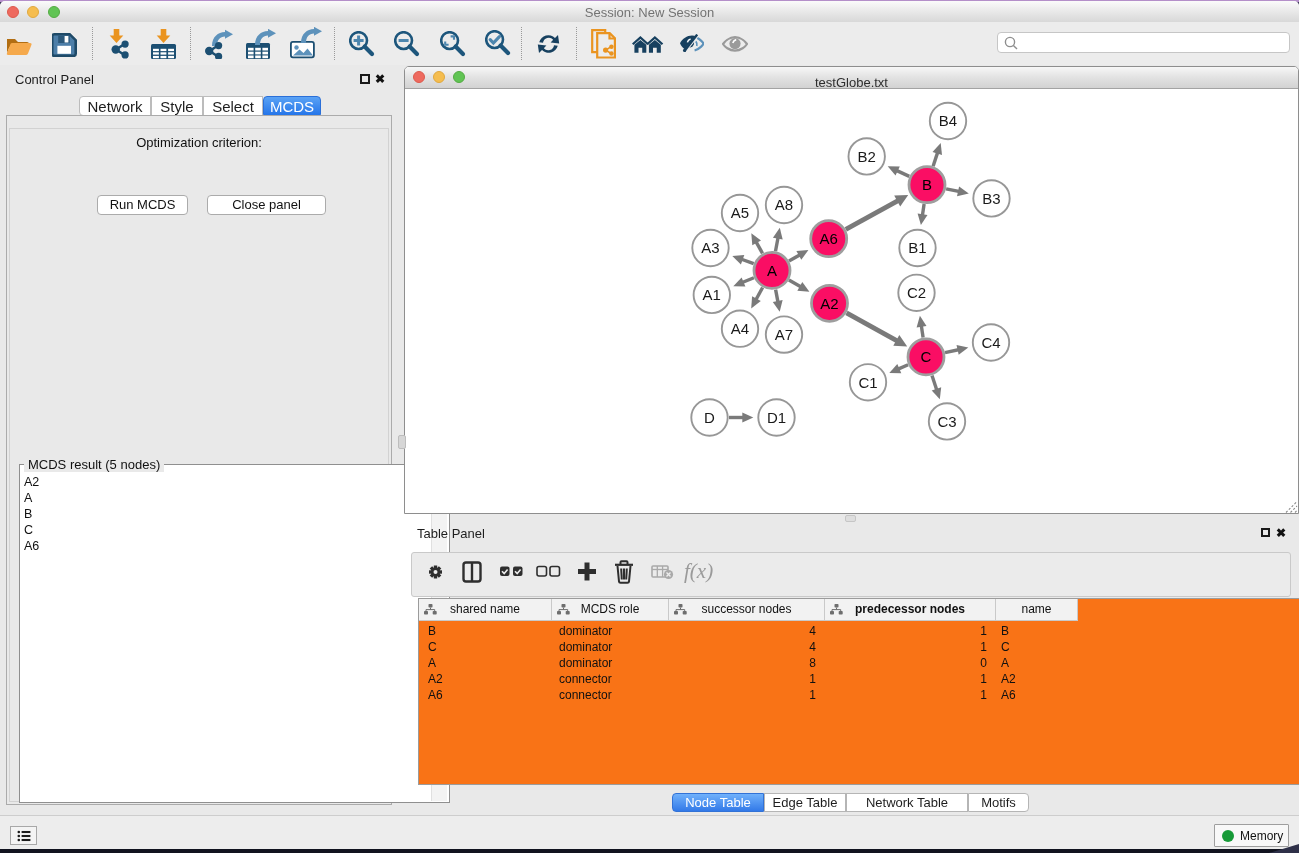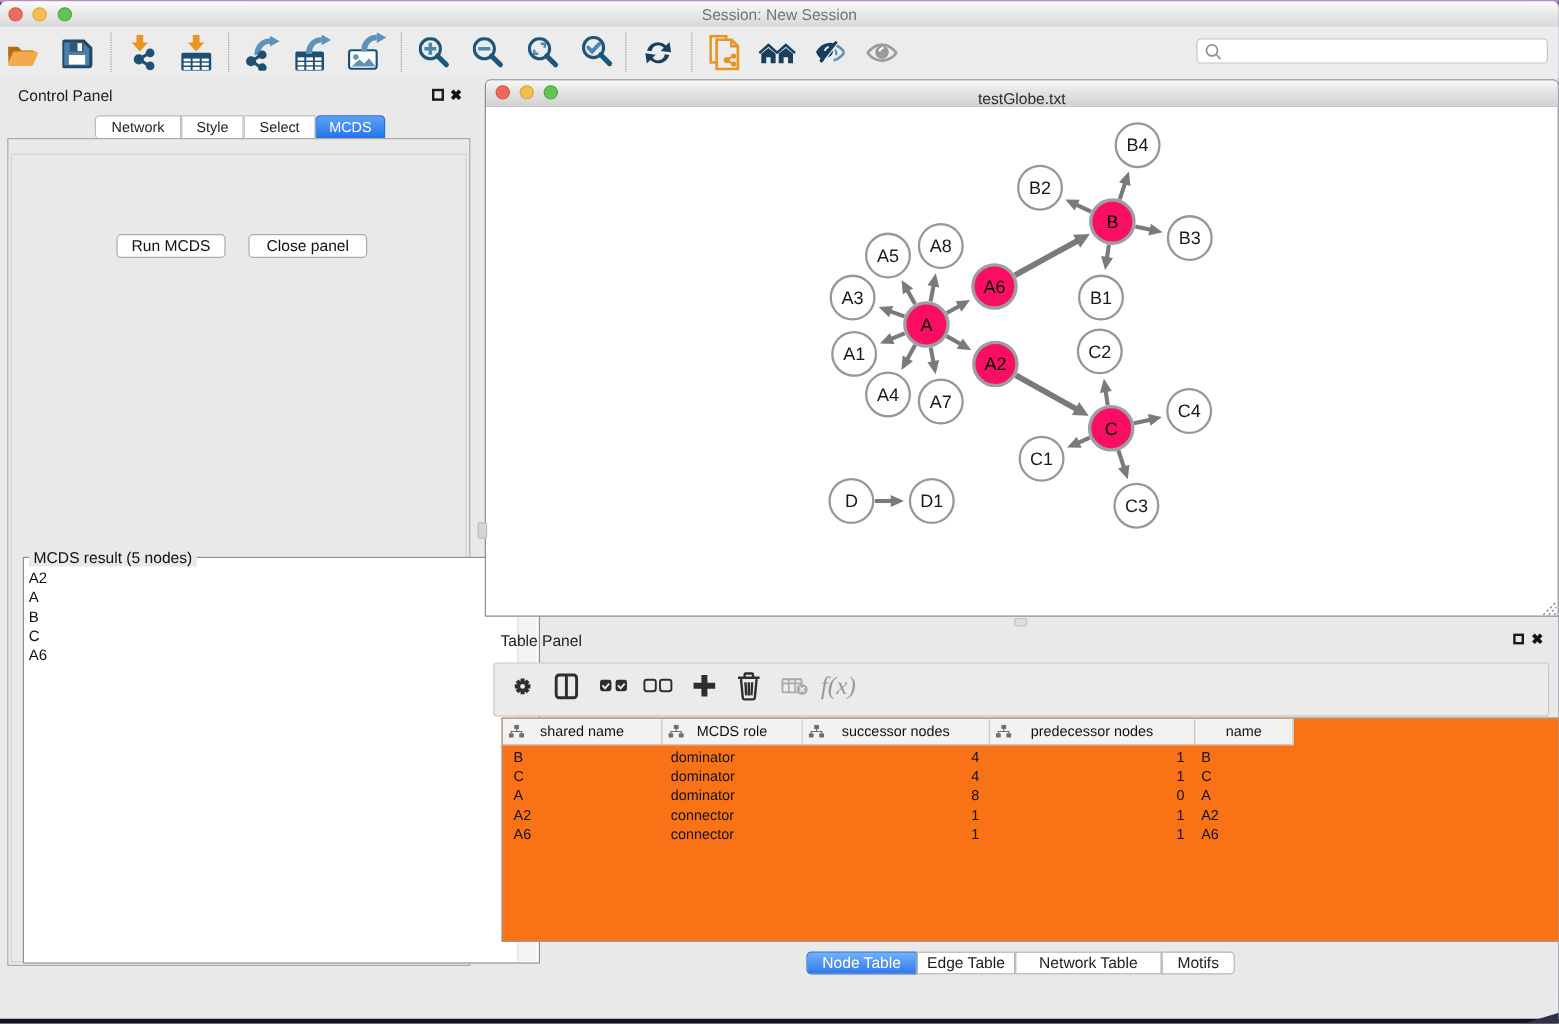--- a/index.html
+++ b/index.html
@@ -15,33 +15,33 @@
 #titlebar .tl1{left:7px;}#titlebar .tl2{left:27px;}#titlebar .tl3{left:48px;}
 #title-text{left:0;top:4px;width:1299px;text-align:center;font-size:13px;color:#737373;}
 #toolbar{left:0;top:21px;width:1299px;height:43px;background:#ececec;}
 .tsep{position:absolute;top:5px;height:33px;width:0;border-left:1px dotted #999;}
 #searchbox{left:997px;top:31px;width:293px;height:21px;background:#fff;border:1px solid #c6c6c6;border-radius:4px;box-sizing:border-box;}
 
 #cp-title{left:15px;top:71px;font-size:13px;color:#1e1e1e;}
 #cp-float{left:360px;top:73px;width:10px;height:10px;border:2px solid #1a1a1a;box-sizing:border-box;}
 #cp-close{left:375px;top:71px;font-size:12px;color:#111;font-weight:bold;}
 .tab{position:absolute;top:95px;height:20px;background:#fff;border:1px solid #bcbcbc;box-sizing:border-box;
-  font-size:12px;color:#1e1e1e;text-align:center;line-height:19px;}
+  font-size:15px;color:#1e1e1e;text-align:center;line-height:19px;}
 #tab-mcds{background:linear-gradient(#5aa2f5,#1f70e8);color:#fff;border:1px solid #2a6fd8;border-radius:4px;height:22px;}
 #cp-panel{left:6px;top:114px;width:386px;height:690px;background:#e9e9e9;border:1px solid #ababab;box-sizing:border-box;}
 #cp-inner{left:2px;top:12px;width:380px;height:674px;background:#e9e9e9;border:1px solid #d2d2d2;box-sizing:border-box;}
 #opt-label{left:0;top:6px;width:378px;text-align:center;font-size:13px;color:#111;}
 #opt-select{left:35px;top:29px;width:315px;height:22px;background:#fff;border:1px solid #b5b5b5;border-radius:4px;box-sizing:border-box;}
 #opt-select span{position:absolute;left:13px;top:3px;font-size:13.5px;color:#111;}
 #opt-stepper{position:absolute;right:-1px;top:-1px;width:20px;height:22px;border-radius:1px 6px 6px 1px;
   background:linear-gradient(#55a0f6,#1a6bee);border:1px solid #2d66c8;box-sizing:border-box;}
 .btn{position:absolute;top:66px;height:20px;background:#fff;border:1px solid #ababab;border-radius:4px;
   font-size:13px;color:#111;text-align:center;line-height:18px;box-sizing:border-box;}
 #btn-run{left:87px;width:91px;}
-#btn-close{left:197px;width:99px;}
+#btn-close{left:197px;width:119px;}
 #mcds-box{left:9px;top:335px;width:431px;height:339px;background:#fff;border:1px solid #8f8f8f;box-sizing:border-box;}
 #mcds-legend{position:absolute;left:4px;top:-8px;background:#e9e9e9;padding:0 4px;font-size:13px;color:#111;}
 #mcds-list{position:absolute;left:4px;top:9px;font-size:12.5px;color:#111;line-height:16px;}
 #mcds-scroll{position:absolute;right:2px;top:1px;width:15px;height:335px;background:#f3f3f3;border-left:1px solid #e0e0e0;}
 
 #netwin{left:404px;top:65px;width:895px;height:448px;background:#fff;border:1px solid #8e8e8e;border-radius:5px 5px 0 0;box-sizing:border-box;}
 #net-titlebar{position:absolute;left:0;top:0;width:893px;height:21px;
   background:linear-gradient(#f7f7f7,#e4e4e4 45%,#d2d2d2);border-bottom:1px solid #a3a3a3;border-radius:4px 4px 0 0;}
 #net-titlebar .tl{top:4px;width:12px;height:12px;}
 #net-titlebar .tl1{left:8px;}#net-titlebar .tl2{left:28px;}#net-titlebar .tl3{left:48px;}
@@ -241,20 +241,21 @@
     </div>
 <div id="cp-title" class="abs">Control Panel</div>
 <div id="cp-float" class="abs"></div>
 <div id="cp-close" class="abs">✖</div>
 <div class="tab" style="left:79px;width:72px;border-radius:4px 0 0 4px;">Network</div>
 <div class="tab" style="left:151px;width:52px;">Style</div>
 <div class="tab" style="left:203px;width:60px;">Select</div>
 <div class="tab" id="tab-mcds" style="left:263px;width:58px;">MCDS</div>
 <div id="cp-panel" class="abs">
       <div id="cp-inner" class="abs">
+<div id="opt-label" class="abs">Optimization criterion:</div>
 <div class="btn" id="btn-run">Run MCDS</div>
 <div class="btn" id="btn-close">Close panel</div>
 <div id="mcds-box" class="abs">
           <div id="mcds-legend">MCDS result (5 nodes)</div>
 <div id="mcds-list">A2<br>A<br>B<br>C<br>A6</div>
           <div id="mcds-scroll"></div>
         </div>
 </div>
     </div>
 <div id="netwin" class="abs">
@@ -423,21 +424,21 @@
       <div class="th" style="left:250px;width:156px;"><svg width="13" height="11" viewBox="0 0 13 11" style="position:absolute;left:5px;top:5px">
           <g fill="#6e6e6e">
             <rect x="4.5" y="0" width="4" height="3.6" rx="0.8"></rect>
             <rect x="0" y="7" width="4" height="3.6" rx="0.8"></rect>
             <rect x="8.7" y="7" width="4" height="3.6" rx="0.8"></rect>
           </g>
           <g stroke="#6e6e6e" stroke-width="1" fill="none">
             <path d="M6.5,3.6 v2 M2,7 v-1.4 h8.7 v1.4"></path>
           </g>
         </svg>successor nodes</div>
-      <div class="th" style="left:406px;width:171px;"><svg width="13" height="11" viewBox="0 0 13 11" style="position:absolute;left:5px;top:5px">
+      <div class="th" style="left:406px;width:171px;font-weight:bold;"><svg width="13" height="11" viewBox="0 0 13 11" style="position:absolute;left:5px;top:5px">
           <g fill="#6e6e6e">
             <rect x="4.5" y="0" width="4" height="3.6" rx="0.8"></rect>
             <rect x="0" y="7" width="4" height="3.6" rx="0.8"></rect>
             <rect x="8.7" y="7" width="4" height="3.6" rx="0.8"></rect>
           </g>
           <g stroke="#6e6e6e" stroke-width="1" fill="none">
             <path d="M6.5,3.6 v2 M2,7 v-1.4 h8.7 v1.4"></path>
           </g>
         </svg>predecessor nodes</div>
       <div class="th" style="left:577px;width:82px;">name</div>
@@ -464,15 +465,33 @@
       <div class="td" style="left:9px;top:88px;">A6</div>
       <div class="td" style="left:140px;top:88px;">connector</div>
       <div class="td" style="left:250px;top:88px;width:147px;text-align:right;">1</div>
       <div class="td" style="left:406px;top:88px;width:162px;text-align:right;">1</div>
       <div class="td" style="left:582px;top:88px;">A6</div>
     </div>
 <div class="tabb" id="tabb-node" style="left:672px;width:92px;">Node Table</div>
 <div class="tabb" style="left:764px;width:82px;">Edge Table</div>
 <div class="tabb" style="left:846px;width:122px;">Network Table</div>
 <div class="tabb" id="tabb-motifs" style="left:968px;width:61px;">Motifs</div>
+<div id="statusbar" class="abs">
+      <div id="sb-listbtn">
+        <svg width="16" height="12" viewBox="0 0 17 15" style="position:absolute;left:5px;top:3px">
+<g fill="#1a1a1a">
+            <circle cx="2" cy="2.5" r="1.6"></circle>
+            <circle cx="2" cy="7.5" r="1.6"></circle>
+            <circle cx="2" cy="12.5" r="1.6"></circle>
+<rect x="5.5" y="1.2" width="11" height="2.6"></rect>
+            <rect x="5.5" y="6.2" width="11" height="2.6"></rect>
+            <rect x="5.5" y="11.2" width="11" height="2.6"></rect>
+          </g>
+        </svg>
+      </div>
+<div id="sb-mem">
+        <div class="dot"></div>
+        <div class="lbl">Memory</div>
+      </div>
+    </div>
 </div>
 <svg class="abs" style="left:1269px;top:844px" width="30" height="9" viewBox="0 0 30 9">
     <polygon points="30,0 30,9 0,9" fill="#2e3048"></polygon>
   </svg>
 </body></html>

